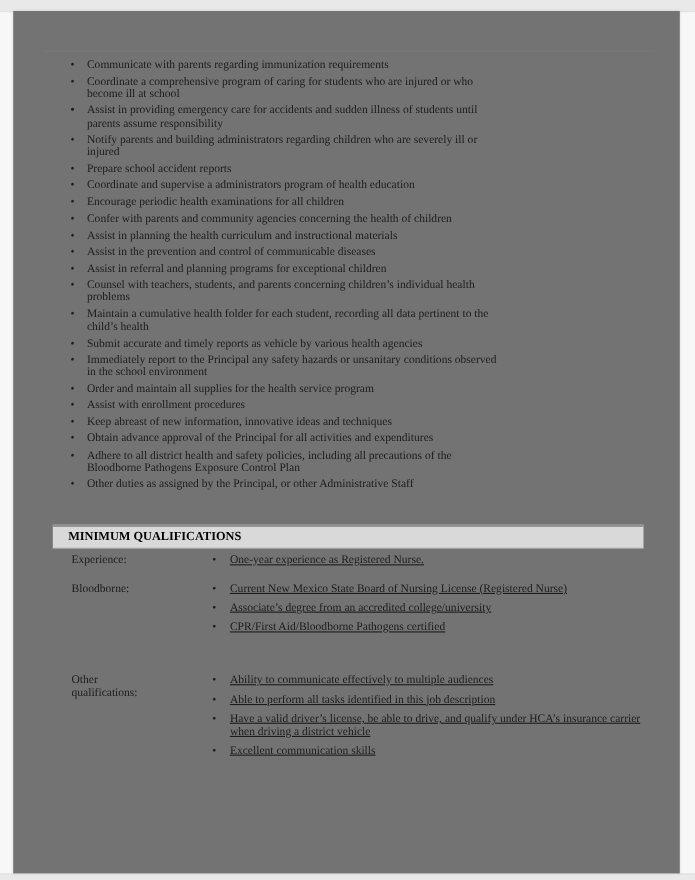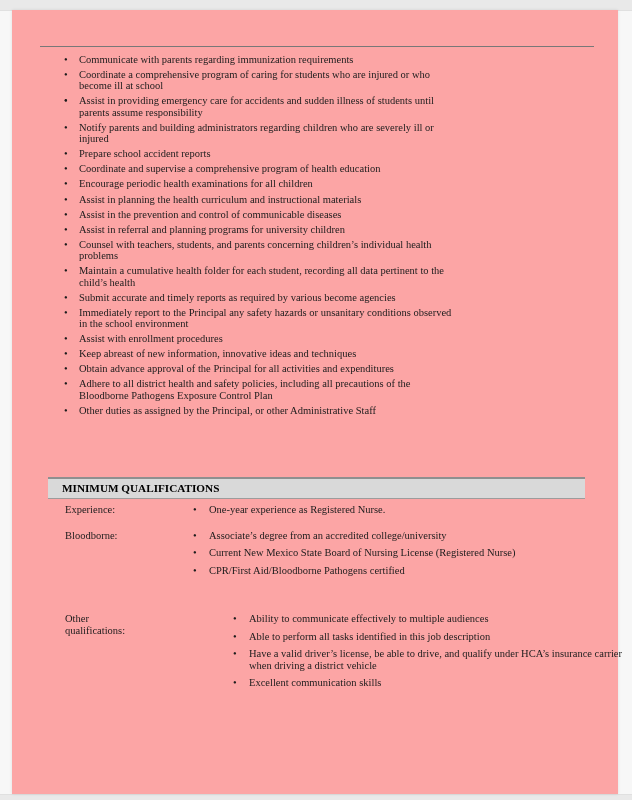--- a/index.html
+++ b/index.html
@@ -7,21 +7,21 @@
     width:632px;height:800px;position:relative;overflow:hidden;
     background:#f7f7f7;
     font-family:"Liberation Serif","DejaVu Serif",serif;
     color:#1c1c1c;
     -webkit-font-smoothing:antialiased;
   }
   .strip-top{position:absolute;left:0;top:0;width:632px;height:10px;background:#e9e9e9;border-bottom:1px solid #e0e0e0;}
   .strip-bottom{position:absolute;left:0;top:794px;width:632px;height:6px;background:#e9e9e9;border-top:1px solid #e0e0e0;}
   .page{
     position:absolute;left:12px;top:10px;width:606px;height:784px;
-    background:#fca5a5;box-shadow:0 0 3px rgba(0,0,0,0.10);
+    background:#737373;box-shadow:0 0 3px rgba(0,0,0,0.10);
   }
   .top-rule{position:absolute;left:28px;top:36px;width:554px;height:0;border-top:1px solid #787878;}
 
   
   .duties{position:absolute;left:52px;top:44px;width:398px;list-style:none;margin:0;padding:0;}
   .duties li{
     position:relative;padding-left:15px;margin:0 0 3.8px 0;
     font-size:10.5px;line-height:11.3px;
   }
   .blt{position:absolute;left:0;top:0;width:10px;text-align:left;}
@@ -36,55 +36,57 @@
   }
   .qbar span{
     display:block;padding-left:14px;
     font-weight:bold;font-size:11.2px;line-height:19px;color:#000;
   }
 
   
   .qualrows{position:absolute;left:53px;top:494px;width:540px;}
   .qrow{display:flex;align-items:flex-start;}
   .qrow.gap-after{margin-bottom:8px;}
-  .qrow.other{margin-top:31px;gap:40px;}
+  .qrow.other{margin-top:31px;}
   .qlabel{flex:none;width:128px;font-size:10.5px;line-height:11.5px;}
   .qlabel span{display:block;max-width:82px;font-family:Liberation Serif, serif;}
   .qitems{flex:none;width:405px;list-style:none;margin:0;padding:0;}
   .qitems li{
     position:relative;padding-left:16px;margin:0 0 6px 0;
-    font-size:10.5px;line-height:11.5px;
+    font-size:10.5px;line-height:11.5px;text-decoration:underline;
   }
 </style>
 </head>
 <body>
 
 <div class="strip-top"></div>
 <div class="strip-bottom"></div>
 
 <div class="page">
 
   <div class="top-rule"></div>
 
   <ul class="duties">
     <li><span class="blt"></span><span>Communicate with parents regarding immunization requirements</span></li>
     <li><span class="blt"></span><span>Coordinate a comprehensive program of caring for students who are injured or who become ill at school</span></li>
     <li><span class="blt"></span></li>
     <li><span class="blt"></span><span>Assist in providing emergency care for accidents and sudden illness of students until parents assume responsibility</span></li>
     <li><span class="blt"></span><span>Notify parents and building administrators regarding children who are severely ill or injured</span></li>
     <li><span class="blt"></span><span>Prepare school accident reports</span></li>
-    <li><span class="blt"></span><span>Coordinate and supervise a comprehensive program of health education</span></li>
+    <li><span class="blt"></span><span>Coordinate and supervise a administrators program of health education</span></li>
     <li><span class="blt"></span><span>Encourage periodic health examinations for all children</span></li>
+    <li><span class="blt"></span><span>Confer with parents and community agencies concerning the health of children</span></li>
     <li><span class="blt"></span><span>Assist in planning the health curriculum and instructional materials</span></li>
     <li><span class="blt"></span><span>Assist in the prevention and control of communicable diseases</span></li>
-    <li><span class="blt"></span><span>Assist in referral and planning programs for university children</span></li>
+    <li><span class="blt"></span><span>Assist in referral and planning programs for exceptional children</span></li>
     <li><span class="blt"></span><span>Counsel with teachers, students, and parents concerning children’s individual health problems</span></li>
     <li><span class="blt"></span><span>Maintain a cumulative health folder for each student, recording all data pertinent to the child’s health</span></li>
-    <li><span class="blt"></span><span>Submit accurate and timely reports as required by various become agencies</span></li>
+    <li><span class="blt"></span><span>Submit accurate and timely reports as vehicle by various health agencies</span></li>
     <li><span class="blt"></span><span>Immediately report to the Principal any safety hazards or unsanitary conditions observed in the school environment</span></li>
+    <li><span class="blt"></span><span>Order and maintain all supplies for the health service program</span></li>
     <li><span class="blt"></span><span>Assist with enrollment procedures</span></li>
     <li><span class="blt"></span><span>Keep abreast of new information, innovative ideas and techniques</span></li>
     <li><span class="blt"></span><span>Obtain advance approval of the Principal for all activities and expenditures</span></li>
     <li><span class="blt"></span><span>Adhere to all district health and safety policies, including all precautions of the Bloodborne Pathogens Exposure Control Plan</span></li>
     <li><span class="blt"></span><span>Other duties as assigned by the Principal, or other Administrative Staff</span></li>
   </ul>
 
   <div class="qbar">
     <span>MINIMUM QUALIFICATIONS</span>
   </div>
@@ -98,22 +100,22 @@
       <ul class="qitems">
         <li><span class="blt"></span><span>One-year experience as Registered Nurse.</span></li>
       </ul>
     </div>
 
     <div class="qrow">
       <div class="qlabel">
           <span>Bloodborne:</span>
         </div>
       <ul class="qitems">
+        <li><span class="blt"></span><span>Current New Mexico State Board of Nursing License (Registered Nurse)</span></li>
         <li><span class="blt"></span><span>Associate’s degree from an accredited college/university</span></li>
-        <li><span class="blt"></span><span>Current New Mexico State Board of Nursing License (Registered Nurse)</span></li>
         <li><span class="blt"></span><span>CPR/First Aid/Bloodborne Pathogens certified</span></li>
       </ul>
     </div>
 
     <div class="qrow other">
       <div class="qlabel">
           <span>Other qualifications:</span>
         </div>
       <ul class="qitems">
         <li><span class="blt"></span><span>Ability to communicate effectively to multiple audiences</span></li>

